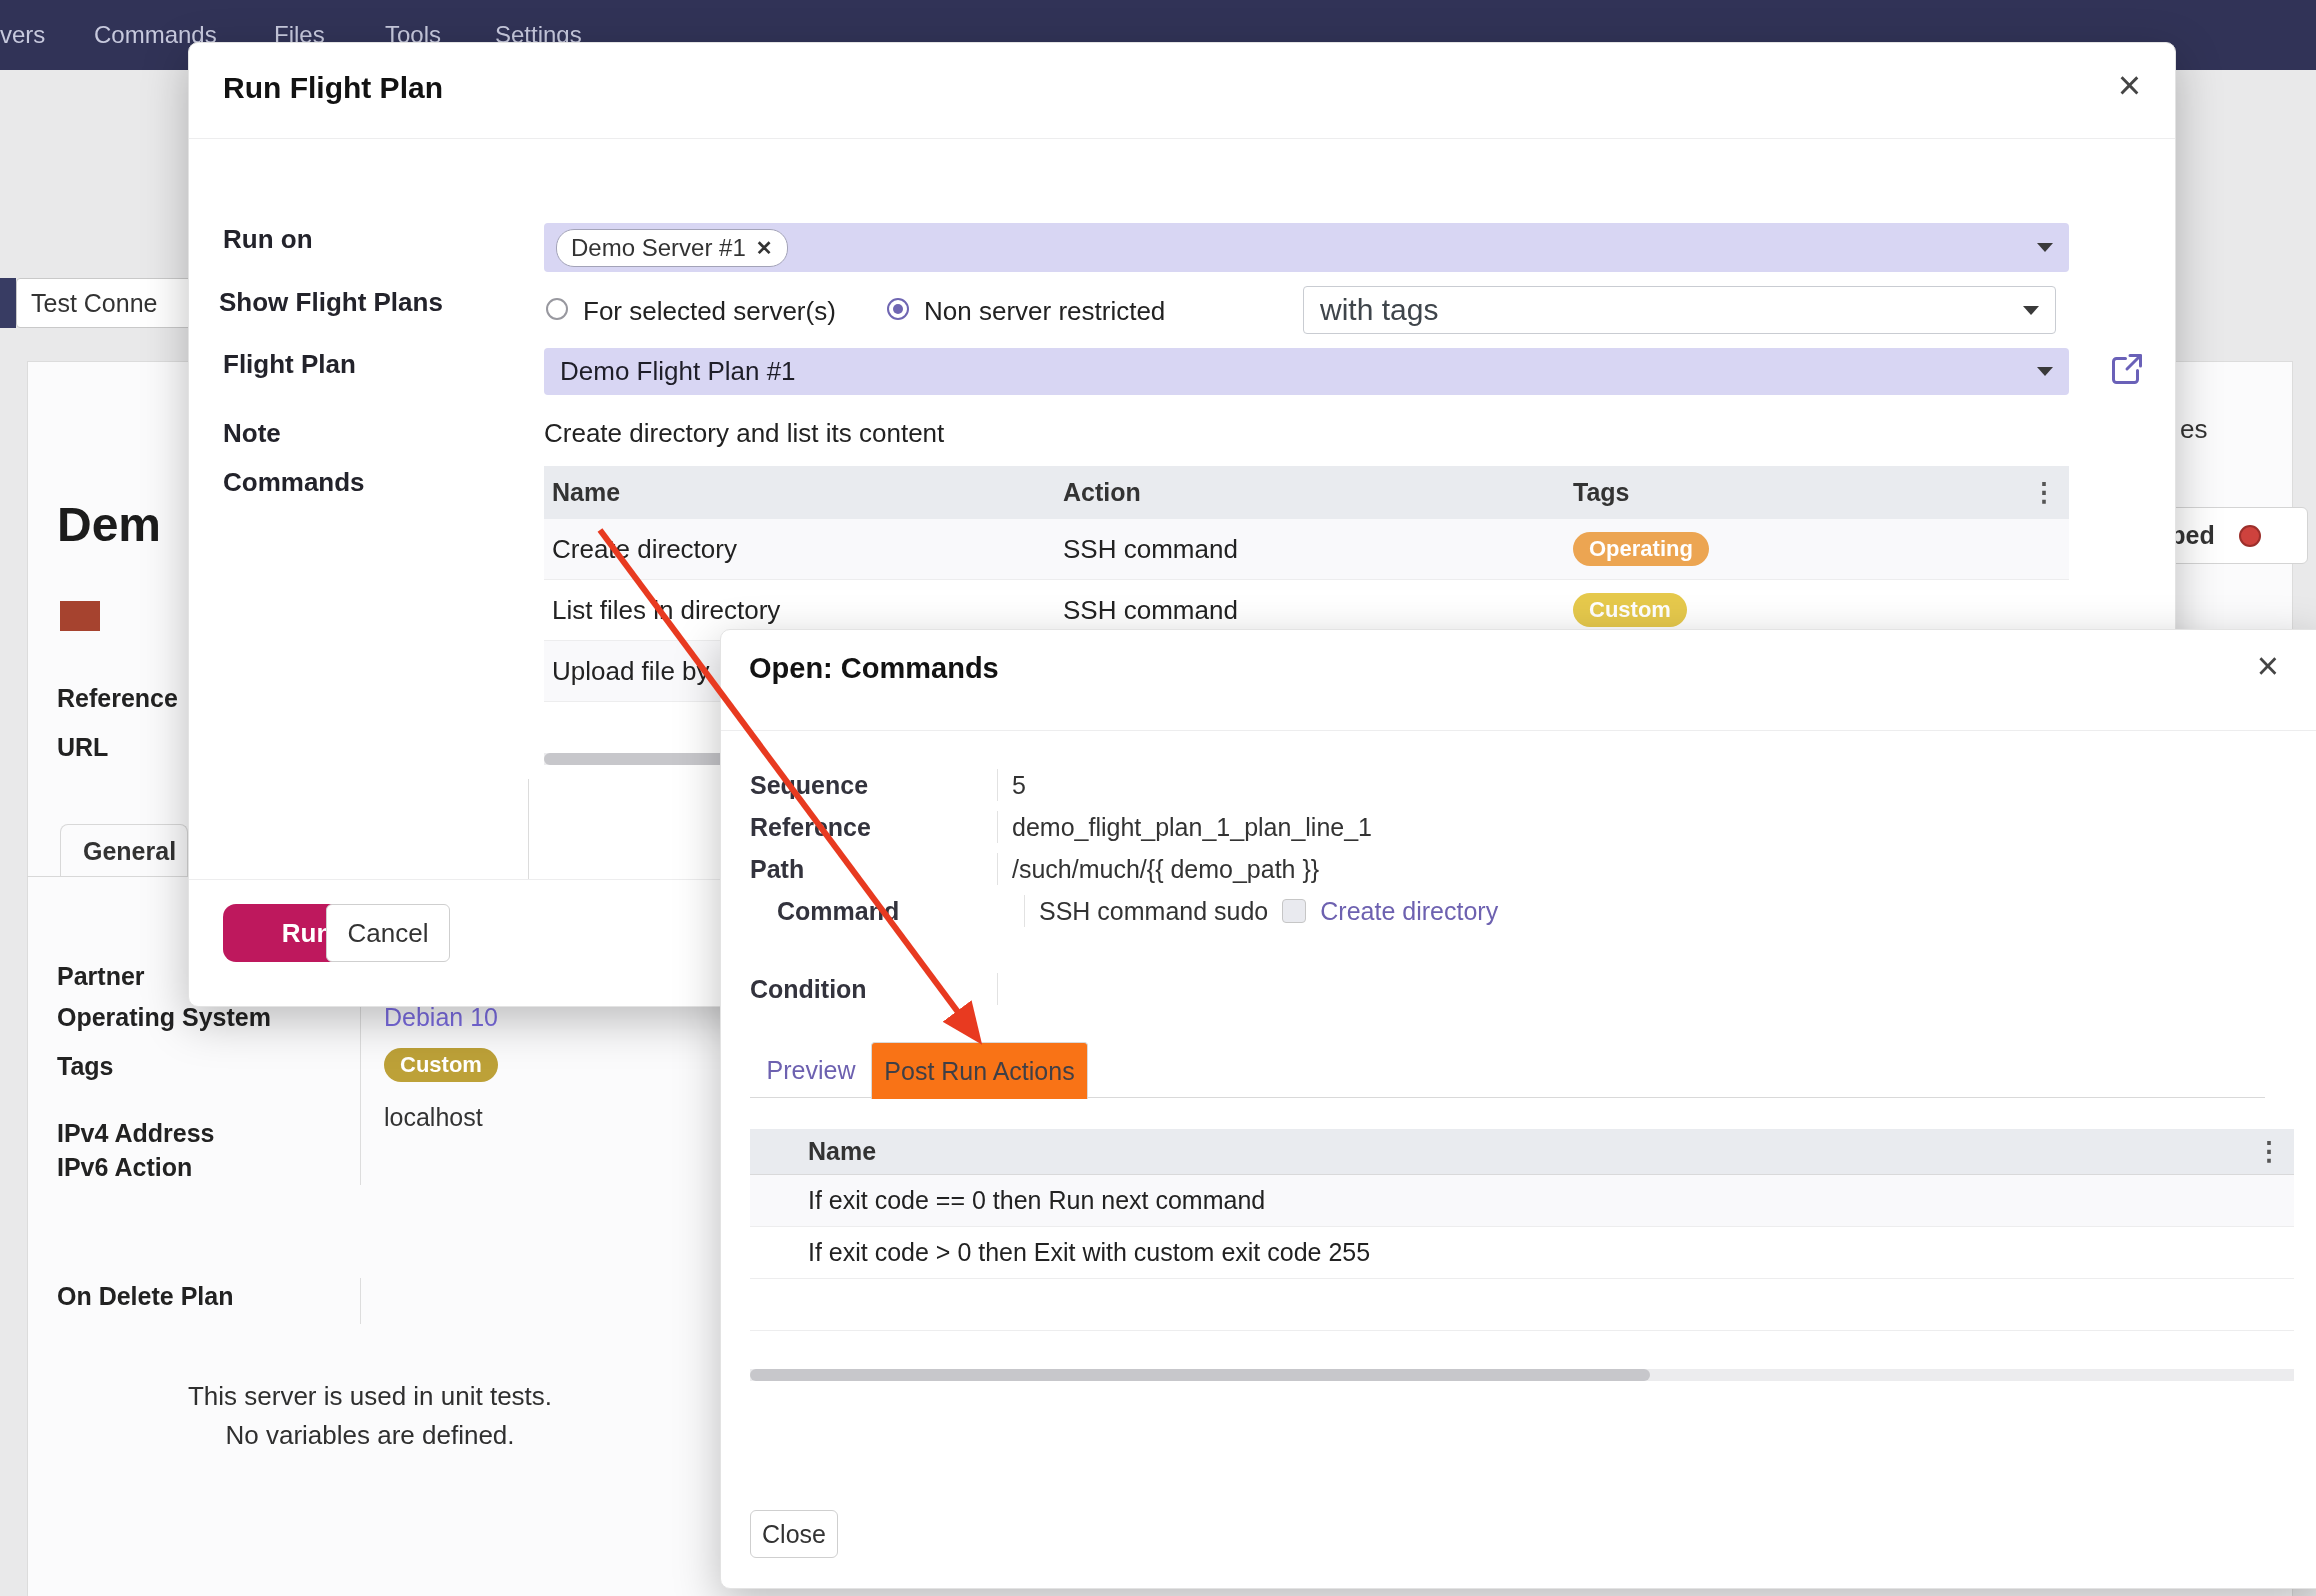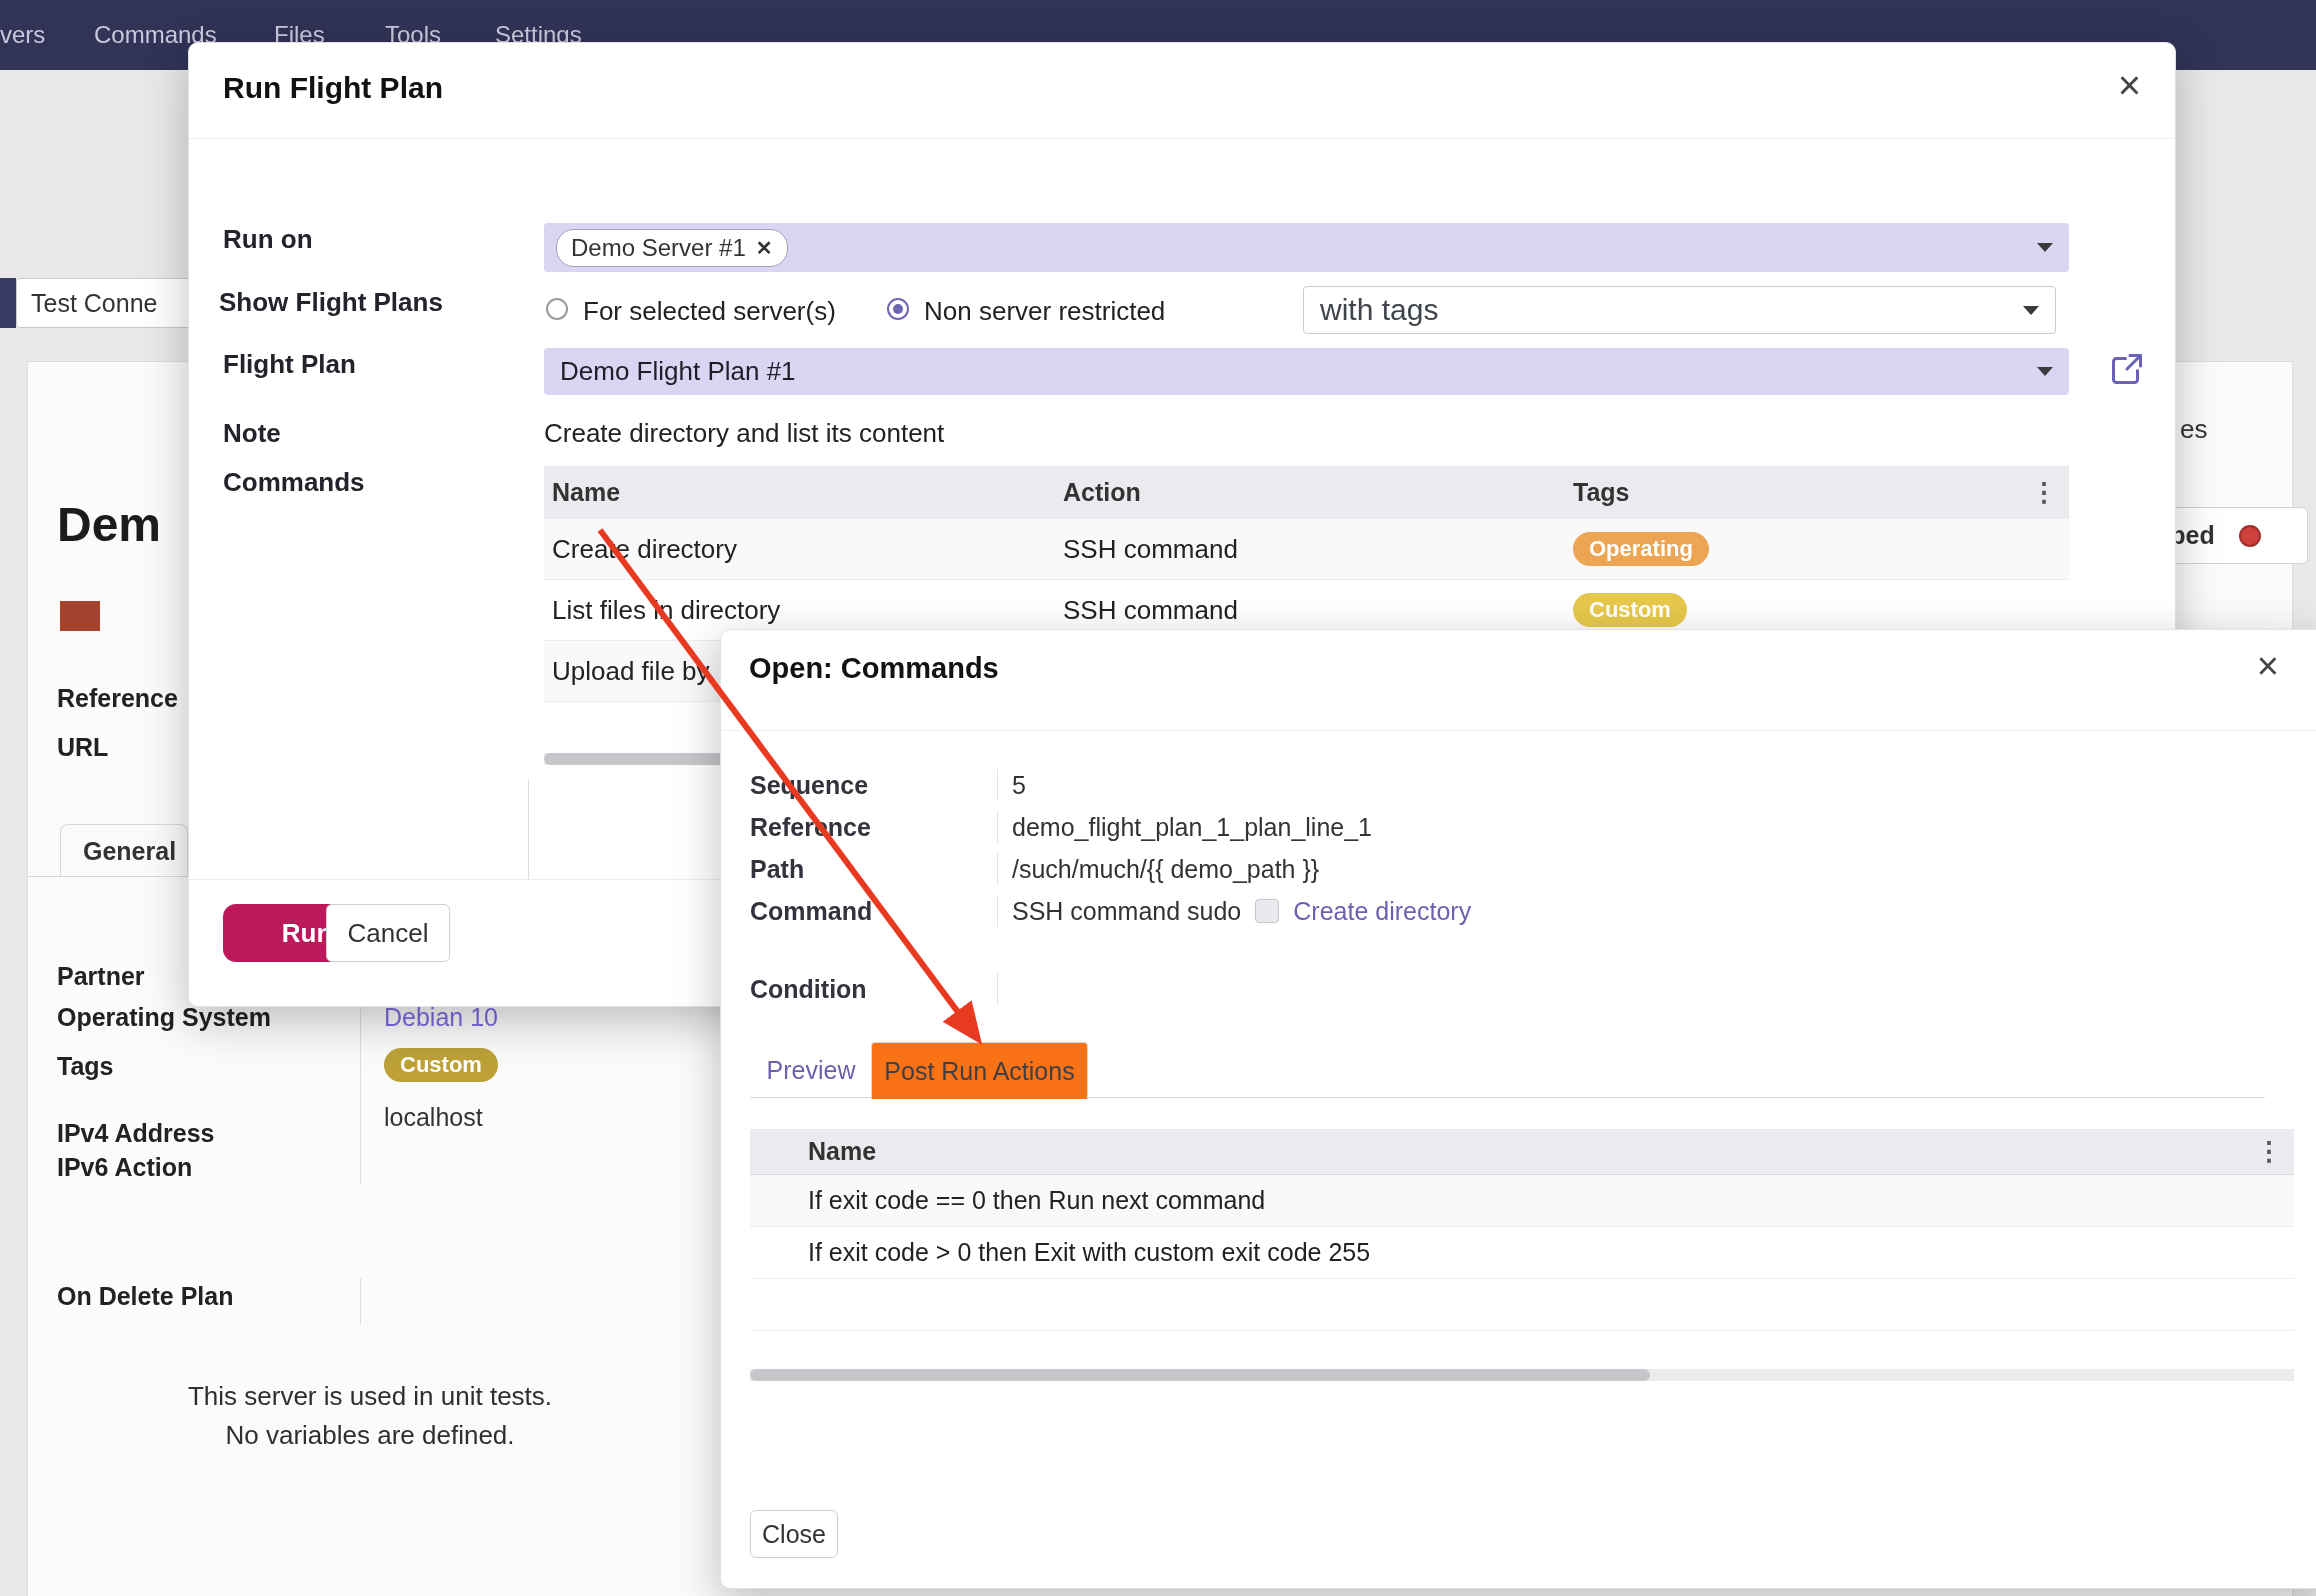--- a/index.html
+++ b/index.html
@@ -192,21 +192,21 @@
     <span class="val">
         <span>demo_flight_plan_1_plan_line_1</span>
       </span>
   </div>
   <div class="frow" style="top:218px;">
     <span class="lab">Path</span>
     <span class="val">
         <span>/such/much/{{ demo_path }}</span>
       </span>
   </div>
-  <div class="frow" style="top:260px;">
+  <div class="frow" style="top:260px;margin-left:27px;">
     <span class="lab">Command</span>
     <span class="val">
       <span>SSH command sudo</span>
       <span class="checkbox"></span>
       <span class="linklike">Create directory</span>
     </span>
   </div>
   <div class="frow" style="top:338px;">
     <span class="lab">Condition</span>
     <span class="val" style="width:40px;">

